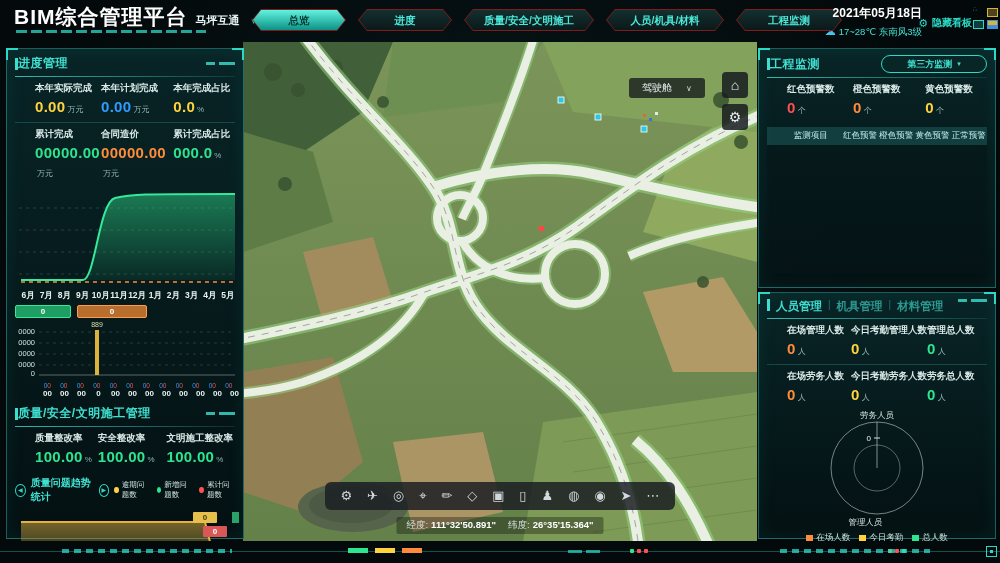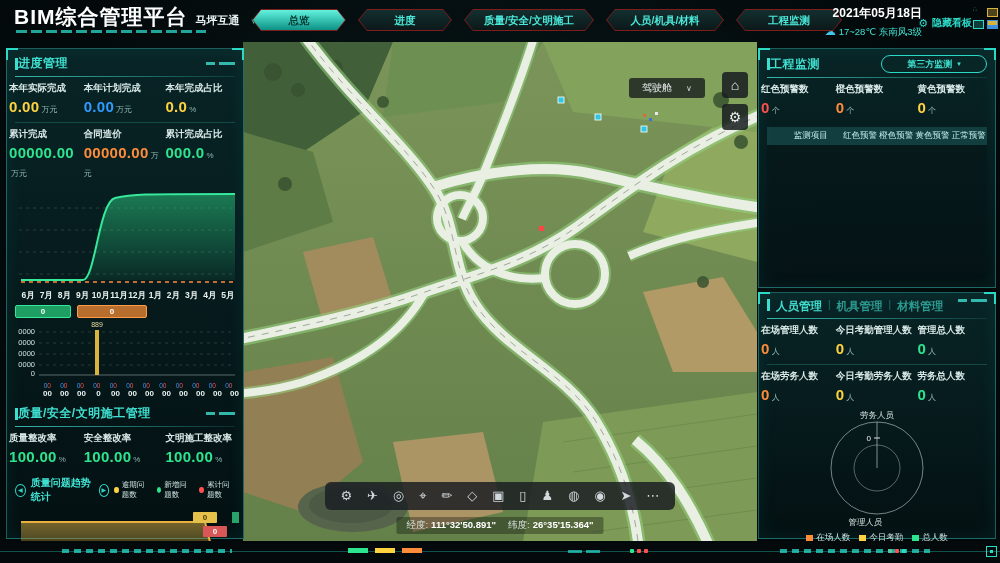--- a/index.html
+++ b/index.html
@@ -46,21 +46,21 @@
   .p-r1{left:758px;top:48px;width:236px;height:238px;}
   .p-r2{left:758px;top:292px;width:236px;height:245px;}
   .sec-head{display:flex;align-items:center;padding:6px 8px 3px 8px;}
   .sec-bar{width:3px;height:12px;background:#3be0d0;}
   .sec-title{color:#3fe0d0;font-size:12px;font-weight:bold;letter-spacing:.5px;}
   .head-dashes{margin-left:auto;display:flex;gap:4px;align-items:center;}
   .hd1{width:9px;height:3px;background:rgba(62,224,208,.8);}
   .hd2{width:16px;height:3px;background:rgba(62,224,208,.8);}
   .divider{height:1px;margin:1px 8px 0 8px;
      background:linear-gradient(90deg,rgba(63,224,208,.8),rgba(63,224,208,.12));}
-  .stats3{display:grid;grid-template-columns:1.05fr 1.15fr .95fr;padding:5px 10px 6px 2px;}
+  .stats3{display:grid;grid-template-columns:1.05fr 1.15fr .95fr;padding:5px 10px 6px 28px;}
   .stat .lb{font-size:9.5px;color:#d9e9e7;font-weight:bold;white-space:nowrap;}
   .stat .vr{margin-top:3px;}
   .stat .vv{font-size:15px;font-weight:bold;letter-spacing:.3px;}
   .stat .vu{font-size:8px;color:#8fb7b3;margin-left:2px;}
   .v-yellow{color:#ffd23f}.v-blue{color:#2f9bff}.v-green{color:#2ee58f}
   .v-orange{color:#ff8c3a}.v-red{color:#ff5050}
   .rowline{height:1px;margin:0 8px;background:rgba(62,224,208,.22);}
   
   .chart-head{display:flex;align-items:center;padding:4px 8px 2px 8px;}
   .ch-title{font-size:10.5px;font-weight:bold;color:#f2f7f6;}

